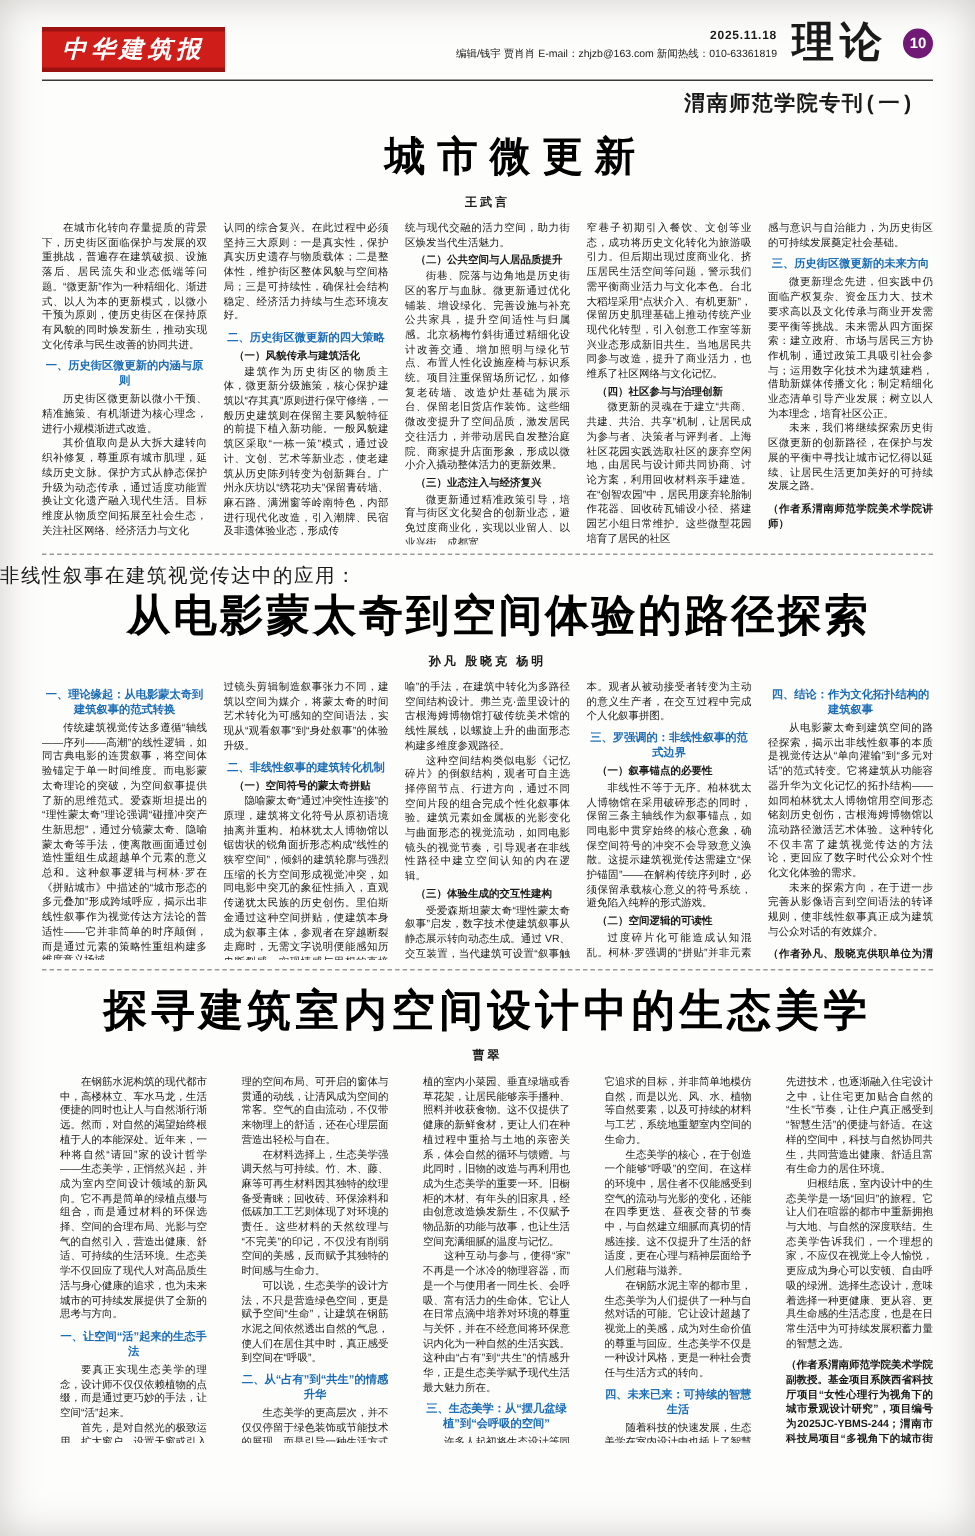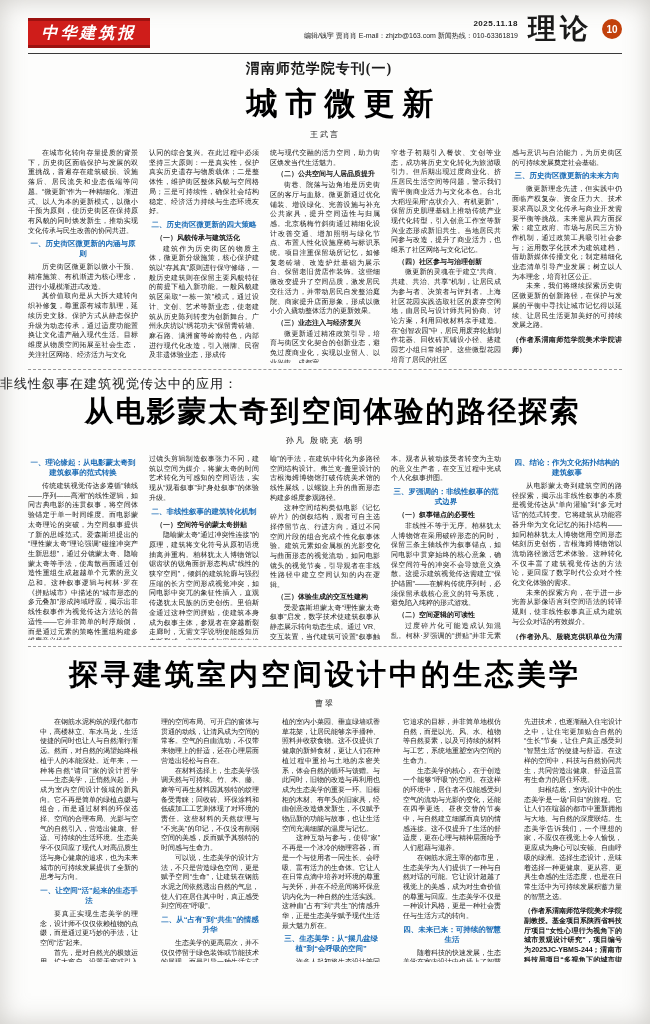--- a/index.html
+++ b/index.html
@@ -12,35 +12,35 @@
   .logo{background:#cf1d1a;border-top:3px solid #9c1210;border-bottom:3px solid #9c1210;
         color:#fff;width:122px;height:24px;display:flex;align-items:center;justify-content:center;
         font-family:"Liberation Serif",serif;font-style:italic;font-weight:bold;
         font-size:16px;letter-spacing:3px;margin-top:4px;}
   .head-right{display:flex;align-items:center;gap:10px;}
   .meta{text-align:right;margin-top:2px;}
   .date{font-size:8px;font-weight:bold;letter-spacing:.5px;}
   .editors{font-size:7px;color:#222;margin-top:3px;white-space:nowrap;}
   .section-name{font-family:"Liberation Serif",serif;font-size:28px;font-weight:bold;
         letter-spacing:4px;line-height:30px;}
-  .page-circle{width:20px;height:20px;border-radius:50%;background:#c2410c;color:#fff;
+  .page-circle{width:20px;height:20px;border-radius:50%;background:#701a75;color:#fff;
         display:flex;align-items:center;justify-content:center;font-size:10px;font-weight:bold;}
   .head-rule{border-bottom:1px solid #3a3a3a;margin:5px 28px 0 28px;}
-  .edition{text-align:center;margin:6px 40px 0 28px;font-family:Liberation Serif, serif;
+  .edition{text-align:right;margin:6px 40px 0 28px;font-family:Liberation Mono, monospace;
         font-size:14px;font-weight:bold;letter-spacing:1px;}
   
   .a-title{text-align:center;font-weight:bold;color:#000;}
-  .t1{font-size:31px;letter-spacing:8px;margin:8px 0 0 0;line-height:36px;padding-left:38px;}
+  .t1{font-size:27px;letter-spacing:8px;margin:8px 0 0 0;line-height:36px;padding-left:38px;}
   .sub1{text-align:center;font-family:"Liberation Serif",serif;font-weight:bold;
         font-size:19px;letter-spacing:2px;margin:3px 0 0 0;line-height:24px;}
   .kicker{text-align:left;font-weight:normal;font-size:13px;letter-spacing:1px;
         margin:6px 0 0 0;line-height:16px;}
   .t2{font-size:29px;letter-spacing:2px;margin:2px 0 0 0;line-height:34px;padding-left:15px;}
   .t3{font-size:29px;letter-spacing:3px;margin:10px 0 0 0;line-height:34px;}
-  .byline{text-align:center;font-size:8px;font-weight:normal;letter-spacing:2px;
+  .byline{text-align:center;font-size:8px;font-weight:bold;letter-spacing:2px;
         margin:7px 0 8px 0;}
   
   .cols{display:flex;gap:11px;margin:0 28px;}
   .col{flex:1 1 0;overflow:hidden;font-size:7px;line-height:9.7px;text-align:justify;}
   .cols-a1 .col{height:215px;}
   .cols-a2 .col{height:186px;}
   .cols-a3 .col{height:245px;margin-left:12px;}
   .blk{margin:0;text-align:justify;}
   .blk-p{text-indent:2em;}
   .blk-c{text-indent:0;}

